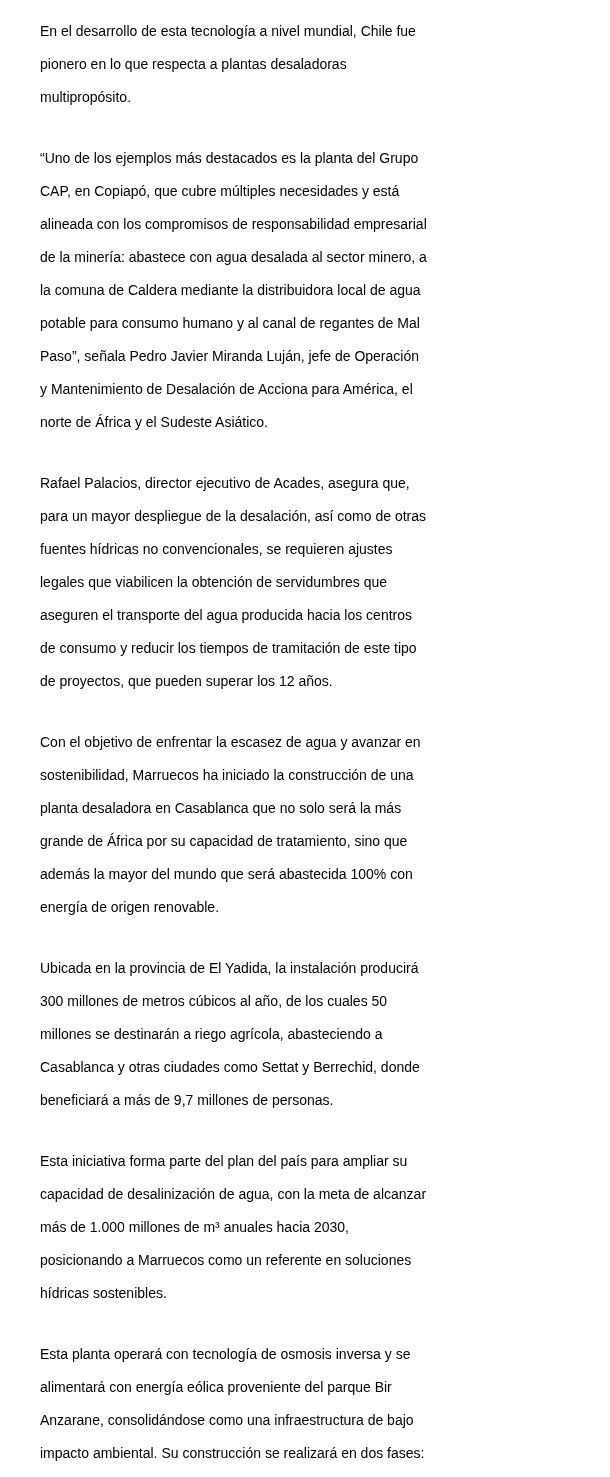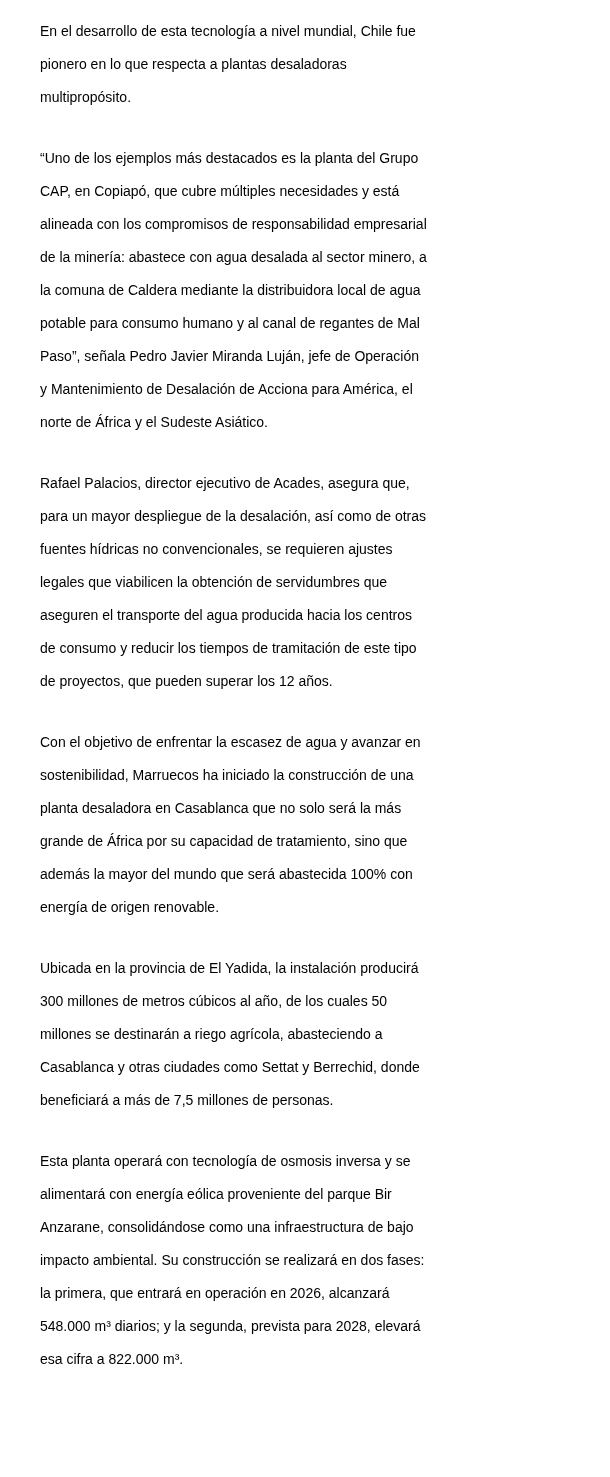--- a/index.html
+++ b/index.html
@@ -53,21 +53,26 @@
   <p class="para">Con el objetivo de enfrentar la escasez de agua y avanzar en
 sostenibilidad, Marruecos ha iniciado la construcción de una
 planta desaladora en Casablanca que no solo será la más
 grande de África por su capacidad de tratamiento, sino que
 además la mayor del mundo que será abastecida 100% con
 energía de origen renovable.</p>
   <p class="para">Ubicada en la provincia de El Yadida, la instalación producirá
 300 millones de metros cúbicos al año, de los cuales 50
 millones se destinarán a riego agrícola, abasteciendo a
 Casablanca y otras ciudades como Settat y Berrechid, donde
-beneficiará a más de 7,5 millones de personas.</p>
+beneficiará a más de 9,7 millones de personas.</p>
+  <p class="para">Esta iniciativa forma parte del plan del país para ampliar su
+capacidad de desalinización de agua, con la meta de alcanzar
+más de 1.000 millones de m³ anuales hacia 2030,
+posicionando a Marruecos como un referente en soluciones
+hídricas sostenibles.</p>
   <p class="para">Esta planta operará con tecnología de osmosis inversa y se
 alimentará con energía eólica proveniente del parque Bir
 Anzarane, consolidándose como una infraestructura de bajo
 impacto ambiental. Su construcción se realizará en dos fases:
 la primera, que entrará en operación en 2026, alcanzará
 548.000 m³ diarios; y la segunda, prevista para 2028, elevará
 esa cifra a 822.000 m³.</p>
 </div>
 
 </body></html>

